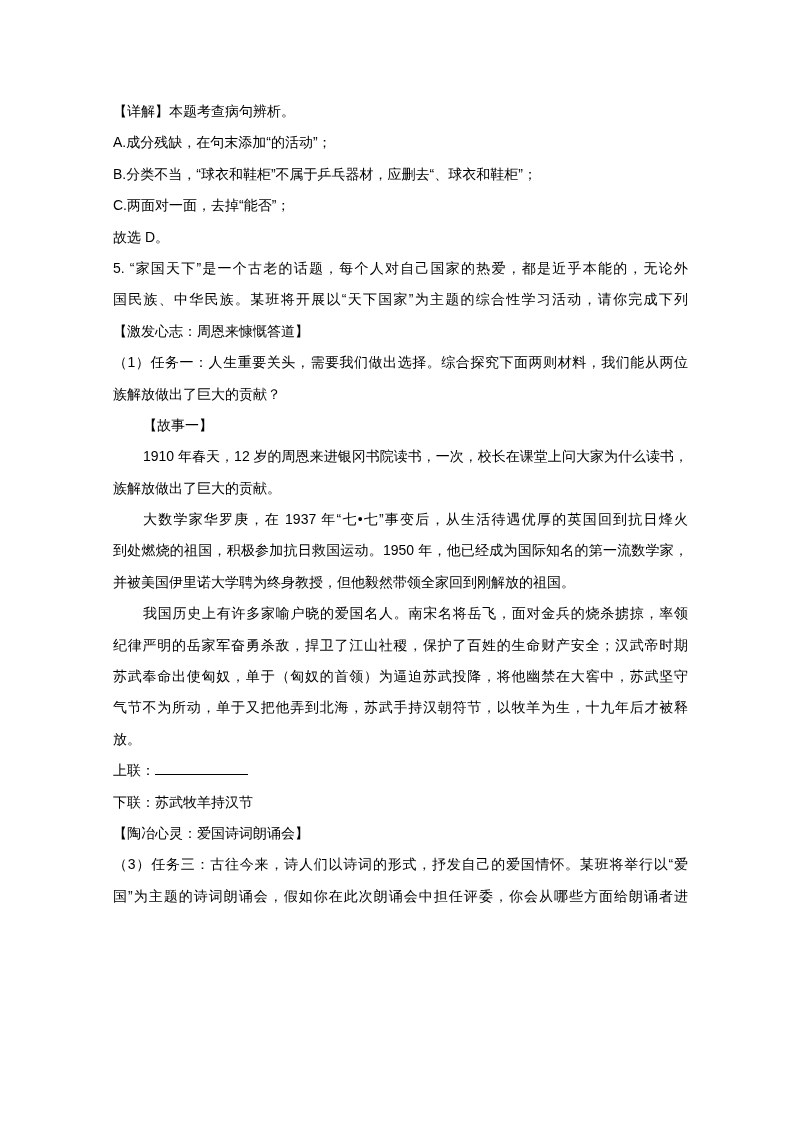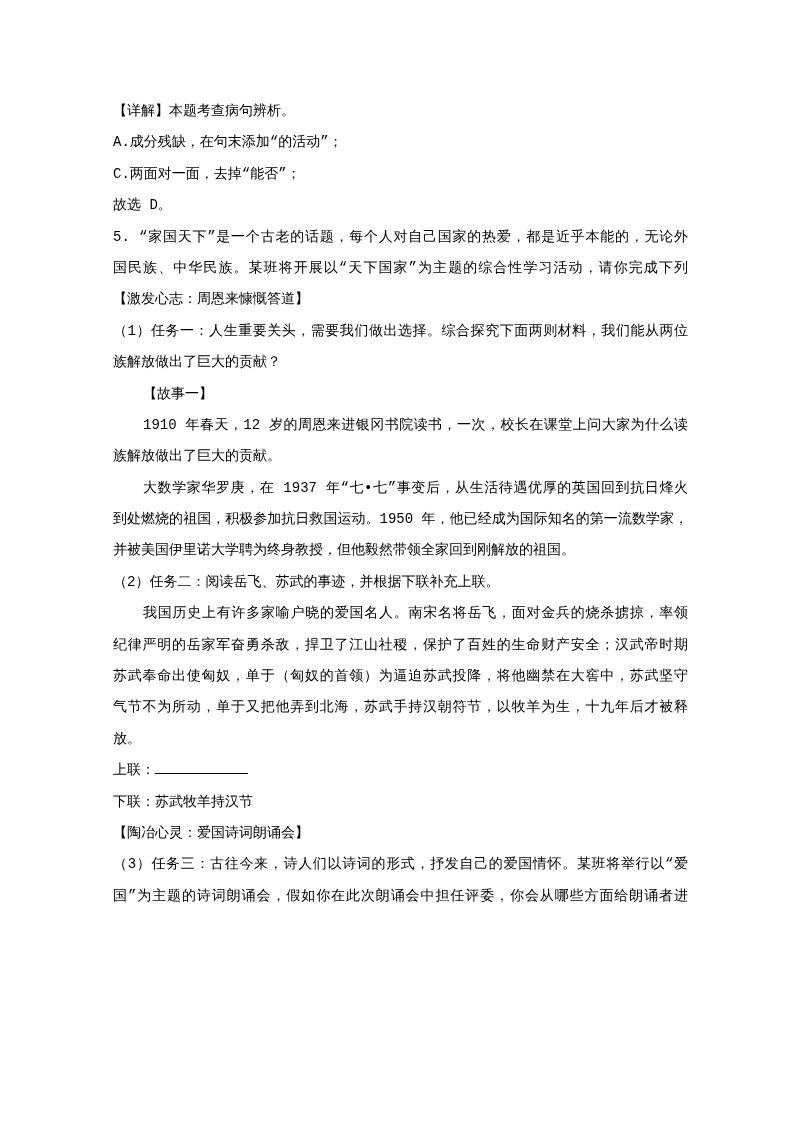--- a/index.html
+++ b/index.html
@@ -6,21 +6,21 @@
     margin: 0;
     padding: 0;
     background: #ffffff;
   }
   .page {
     position: relative;
     width: 794px;
     height: 1123px;
     background: #ffffff;
     overflow: hidden;
-    font-family: Liberation Mono, monospace;
+    font-family: Liberation Sans, sans-serif;
     color: #000000;
   }
   .text-block {
     position: absolute;
     left: 113px;
     top: 96px;
     width: 575px;
     font-size: 14px;
   }
   .line {
@@ -45,34 +45,34 @@
     vertical-align: baseline;
   }
 </style>
 </head>
 <body>
 
 <div class="page">
   <div class="text-block">
     <div class="line">【详解】本题考查病句辨析。</div>
     <div class="line">A.成分残缺，在句末添加“的活动”；</div>
+    <div class="line">B.分类不当，“球衣和鞋柜”不属于乒乓器材，应删去“、球衣和鞋柜”；</div>
     <div class="line">C.两面对一面，去掉“能否”；</div>
     <div class="line">故选 D。</div>
     <div class="line just">5. “家国天下”是一个古老的话题，每个人对自己国家的热爱，都是近乎本能的，无论外</div>
     <div class="line just">国民族、中华民族。某班将开展以“天下国家”为主题的综合性学习活动，请你完成下列</div>
     <div class="line">【激发心志：周恩来慷慨答道】</div>
     <div class="line just">（1）任务一：人生重要关头，需要我们做出选择。综合探究下面两则材料，我们能从两位</div>
     <div class="line">族解放做出了巨大的贡献？</div>
     <div class="line ind">【故事一】</div>
     <div class="line ind just">1910 年春天，12 岁的周恩来进银冈书院读书，一次，校长在课堂上问大家为什么读书，</div>
     <div class="line">族解放做出了巨大的贡献。</div>
     <div class="line ind just">大数学家华罗庚，在 1937 年“七•七”事变后，从生活待遇优厚的英国回到抗日烽火</div>
     <div class="line just">到处燃烧的祖国，积极参加抗日救国运动。1950 年，他已经成为国际知名的第一流数学家，</div>
     <div class="line">并被美国伊里诺大学聘为终身教授，但他毅然带领全家回到刚解放的祖国。</div>
-    <div class="line">（2）任务二：阅读岳飞、苏武的事迹，并根据下联补充上联。</div>
     <div class="line ind just">我国历史上有许多家喻户晓的爱国名人。南宋名将岳飞，面对金兵的烧杀掳掠，率领</div>
     <div class="line just">纪律严明的岳家军奋勇杀敌，捍卫了江山社稷，保护了百姓的生命财产安全；汉武帝时期</div>
     <div class="line just">苏武奉命出使匈奴，单于（匈奴的首领）为逼迫苏武投降，将他幽禁在大窖中，苏武坚守</div>
     <div class="line just">气节不为所动，单于又把他弄到北海，苏武手持汉朝符节，以牧羊为生，十九年后才被释</div>
     <div class="line">放。</div>
     <div class="line">
       <span>上联：</span><span class="blank-underline"></span>
     </div>
     <div class="line">下联：苏武牧羊持汉节</div>
     <div class="line">【陶冶心灵：爱国诗词朗诵会】</div>

